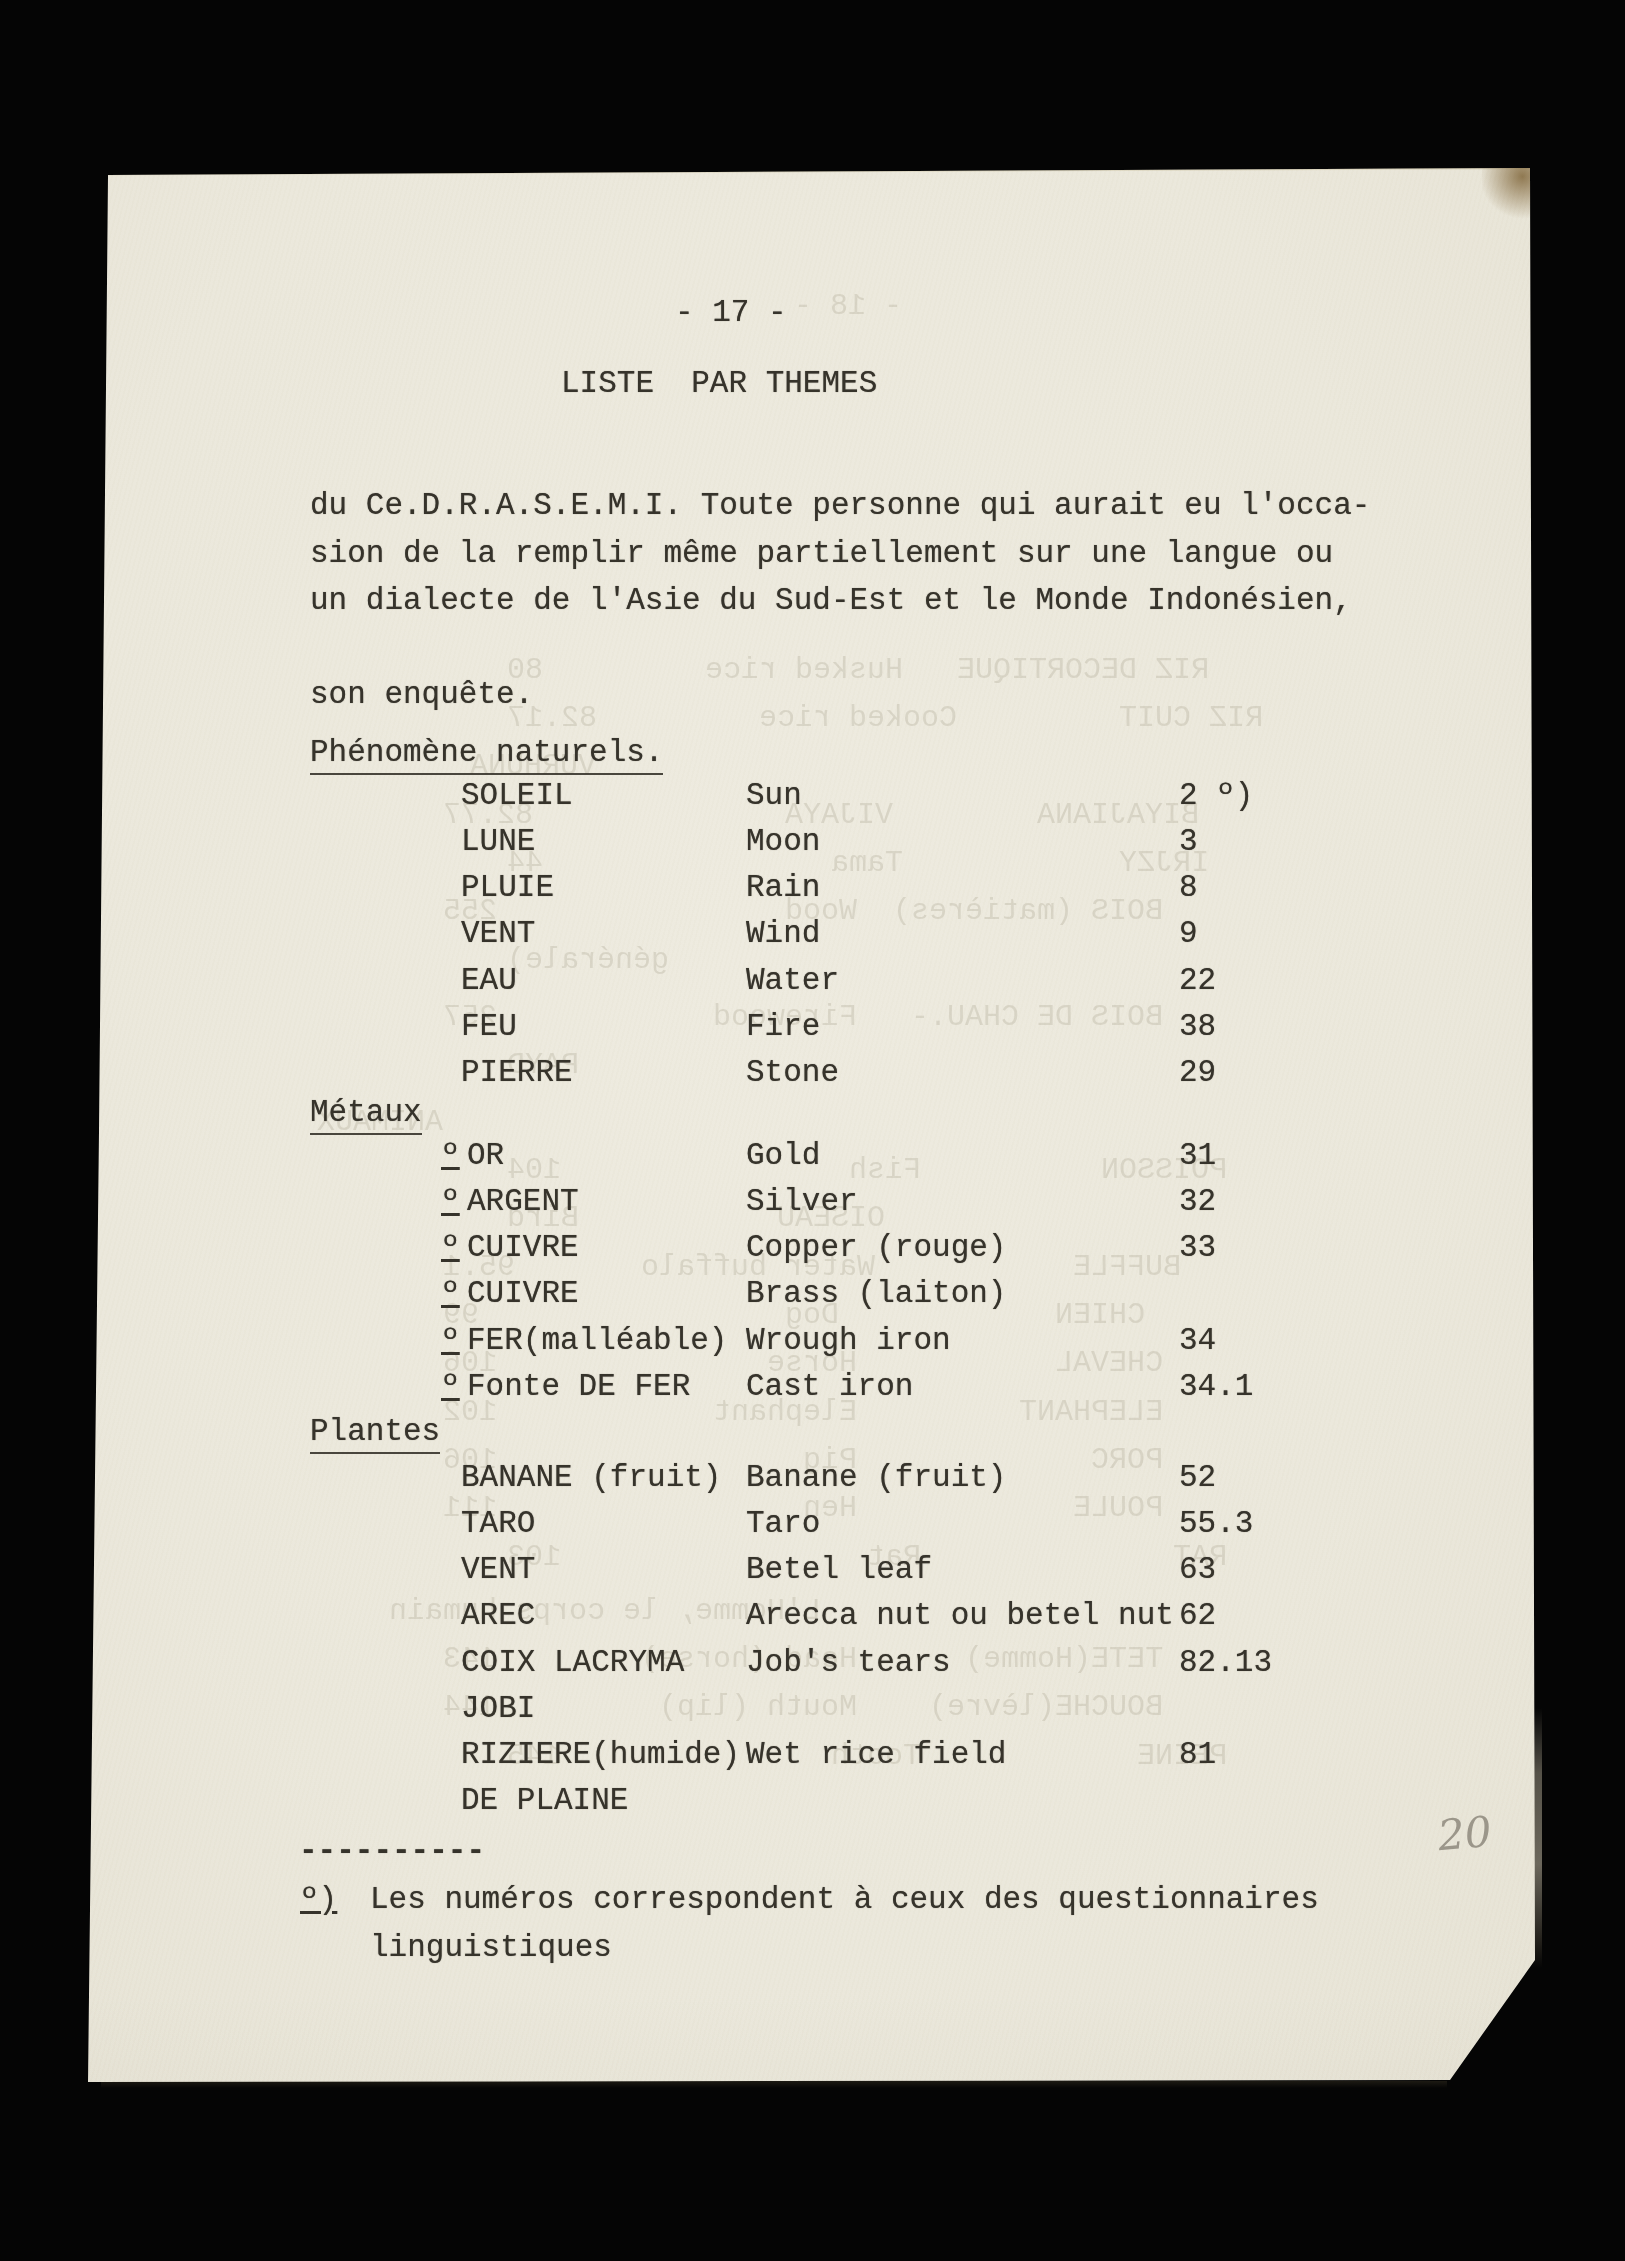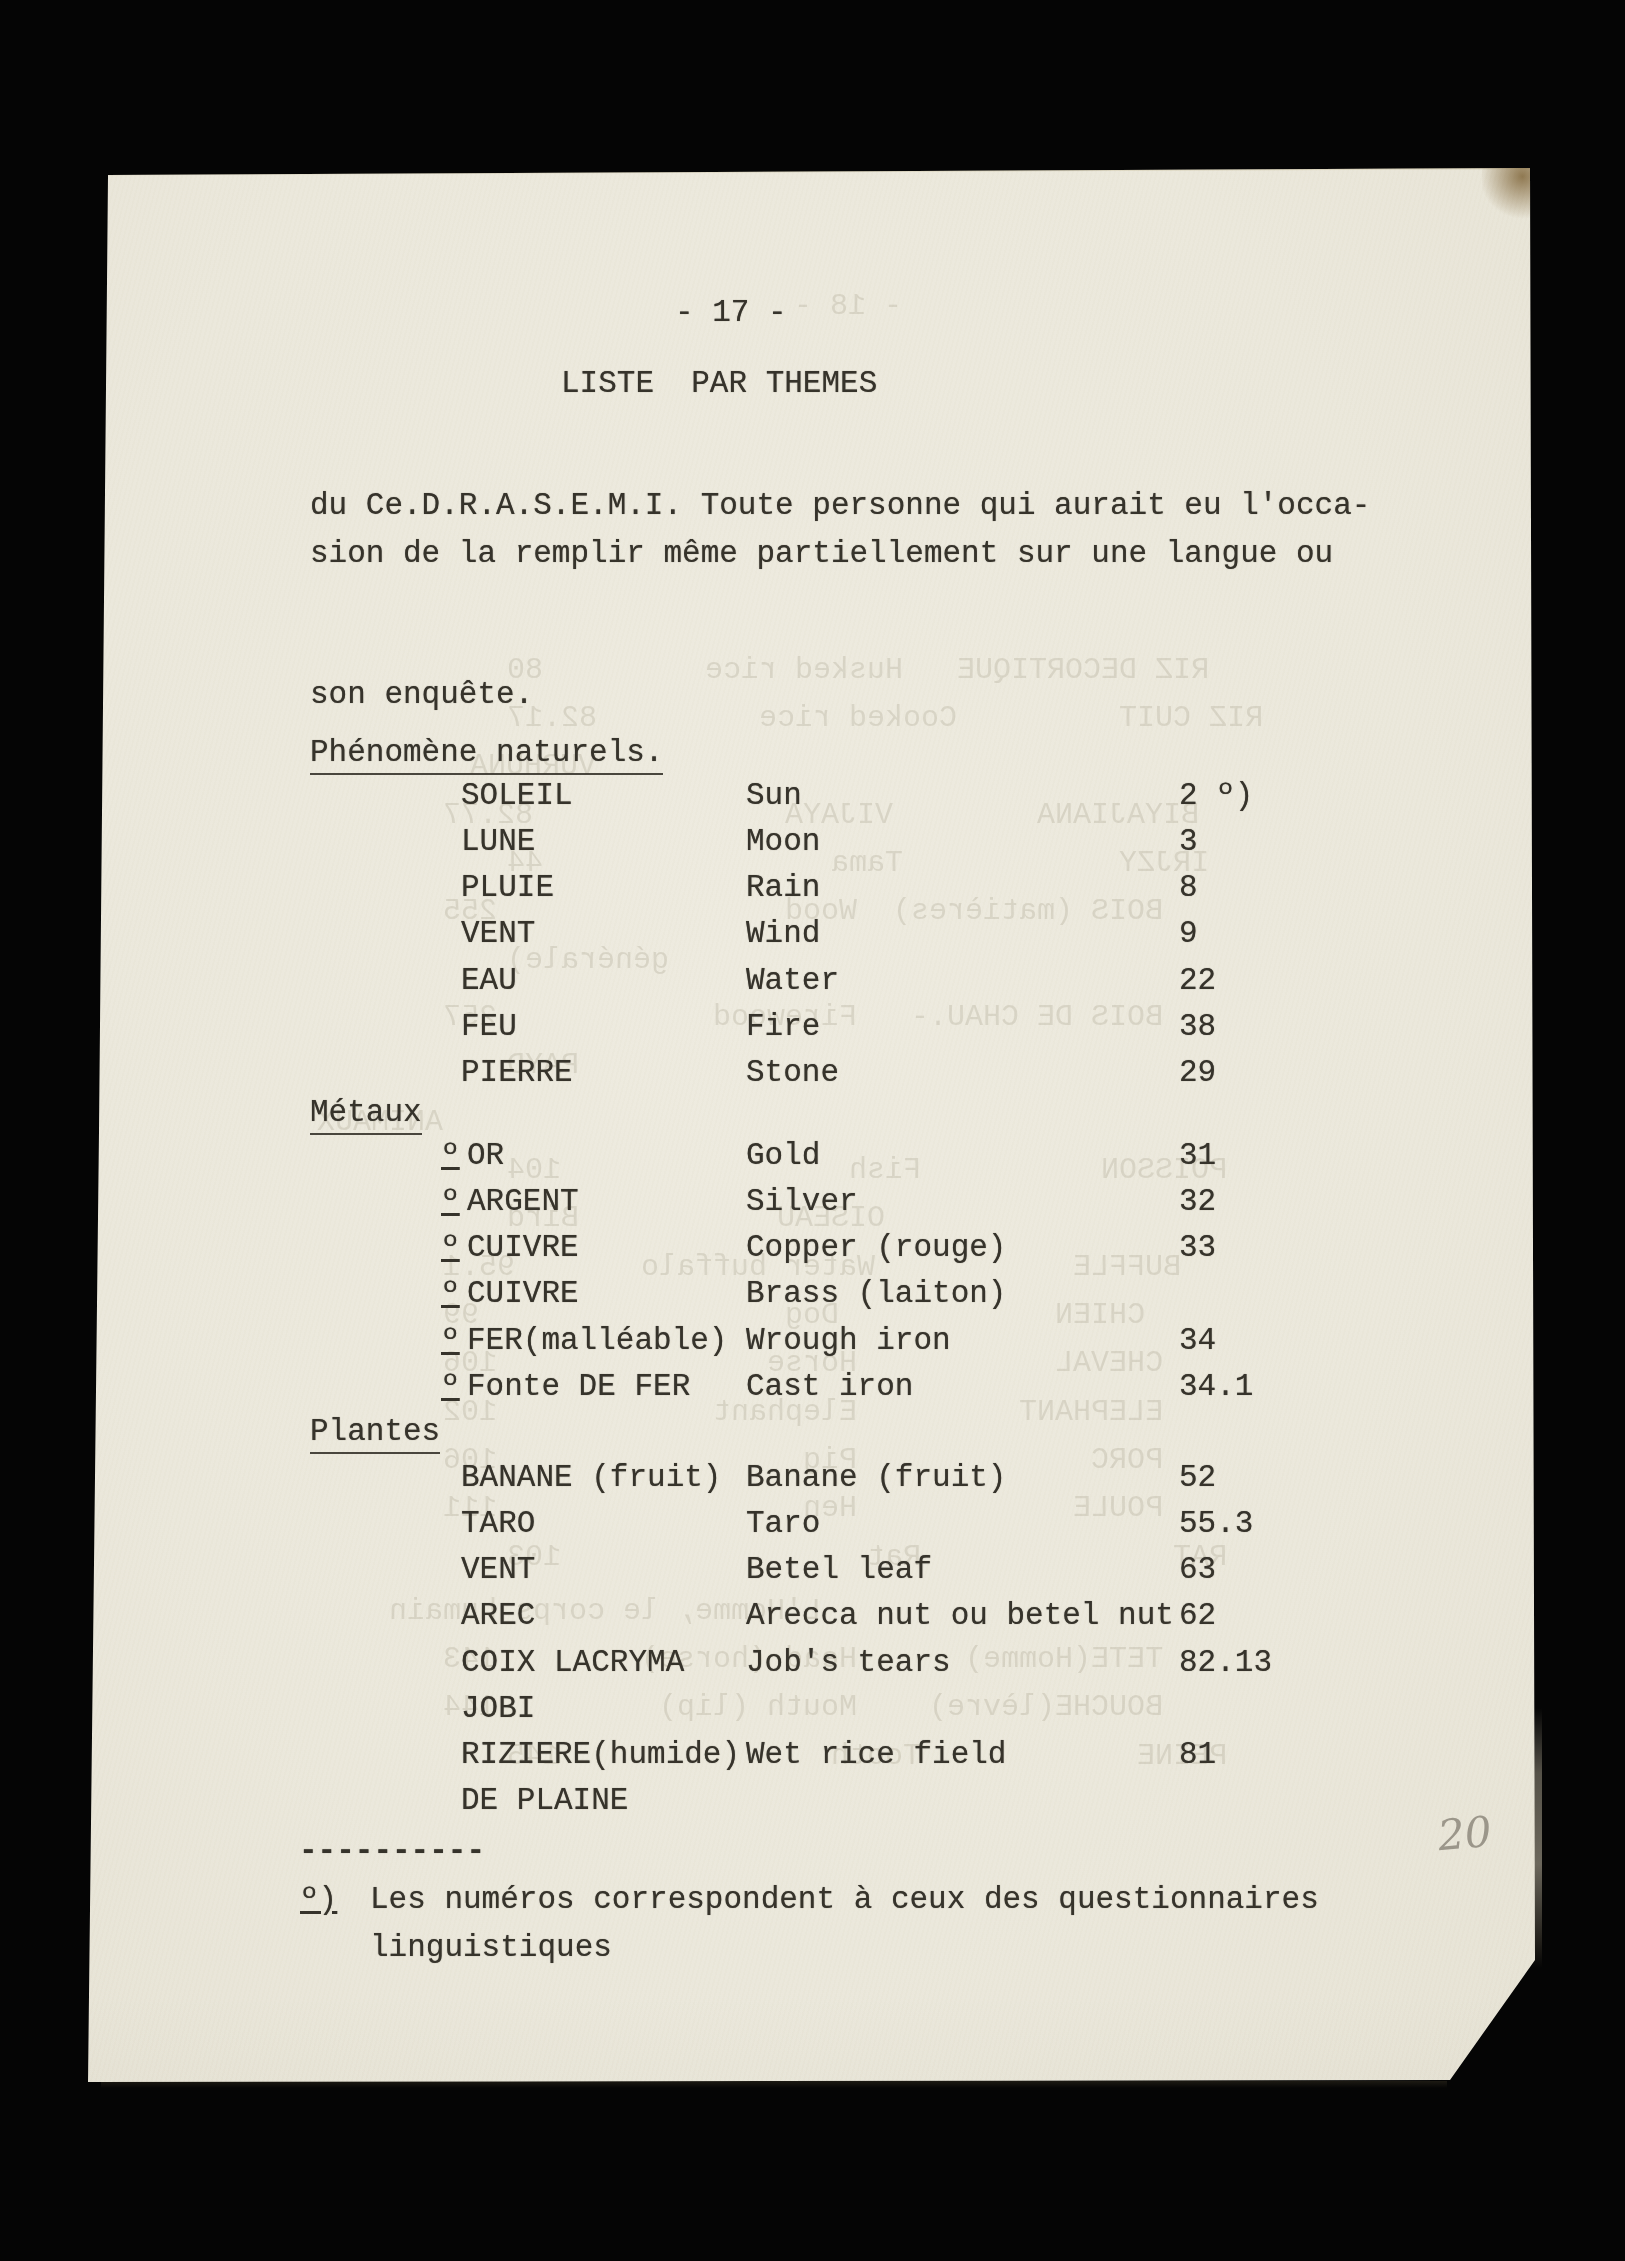--- a/index.html
+++ b/index.html
@@ -89,20 +89,21 @@
       <div class="ghost" style="left:507px;top:1739px">PEINE            Tooth               145</div>
     </div>
 
     <div class="content">
 
       <span class="t" style="left:675px;top:295px">- 17 -</span>
       <span class="t" style="left:561px;top:366px">LISTE  PAR THEMES</span>
 
       <span class="t c-margin" style="top:488px">du Ce.D.R.A.S.E.M.I. Toute personne qui aurait eu l'occa-</span>
       <span class="t c-margin" style="top:536px">sion de la remplir même partiellement sur une langue ou</span>
+      <span class="t c-margin" style="top:583px">un dialecte de l'Asie du Sud-Est et le Monde Indonésien,</span>
       <span class="t c-margin" style="top:677px">son enquête.</span>
 
       <span class="t c-margin" style="top:735px"><span class="ul">Phénomène naturels.</span></span>
 
       <span class="t c-term" style="top:778px">SOLEIL</span>
       <span class="t c-en" style="top:778px">Sun</span>
       <span class="t c-num" style="top:778px">2 º)</span>
 
       <span class="t c-term" style="top:824px">LUNE</span>
       <span class="t c-en" style="top:824px">Moon</span>

